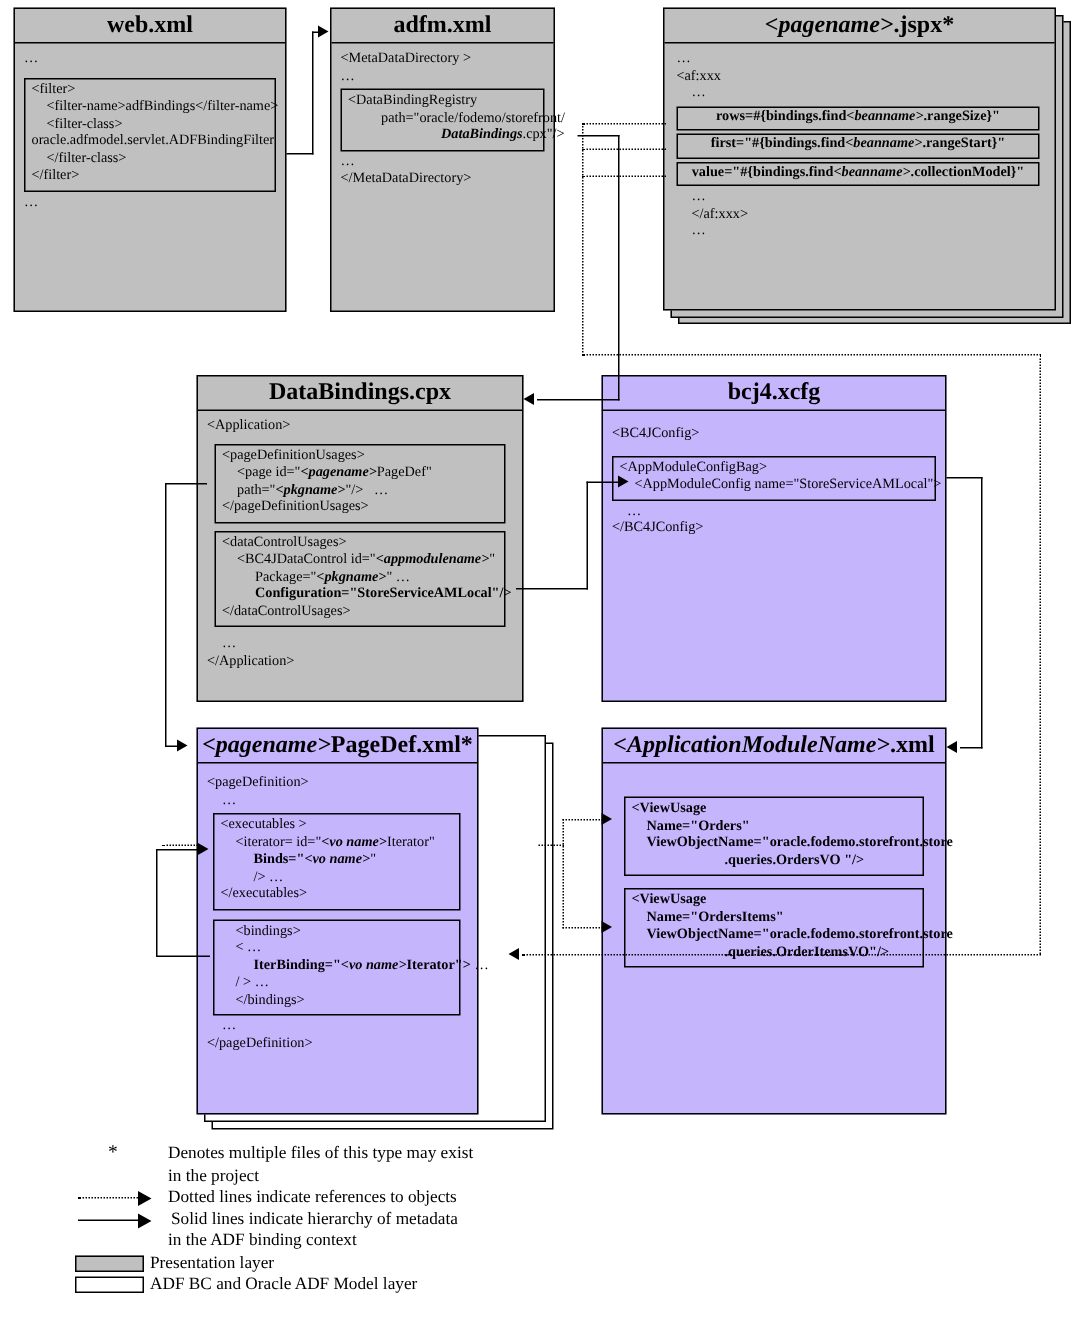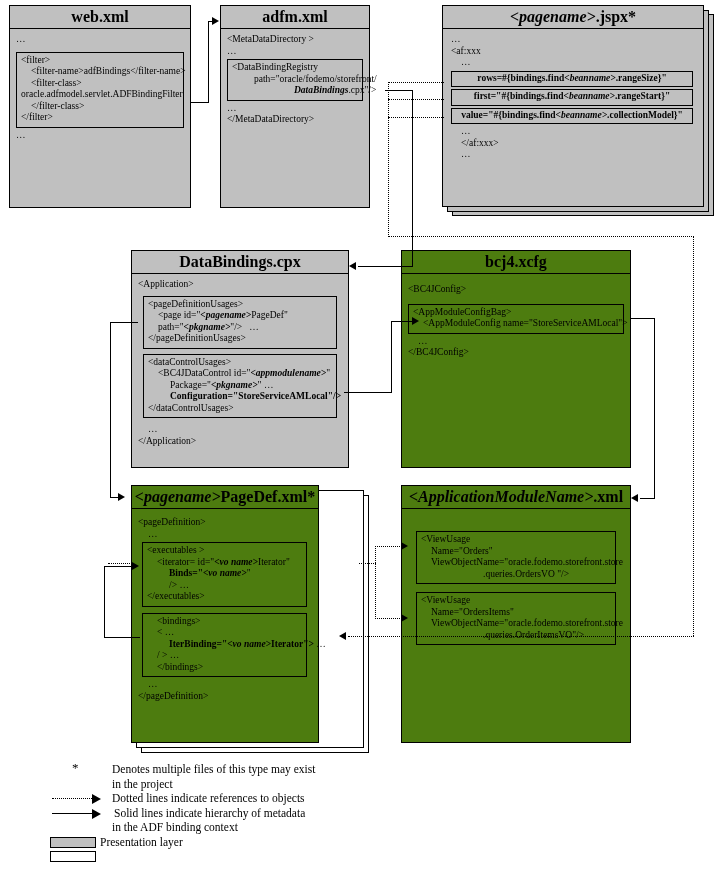--- a/index.html
+++ b/index.html
@@ -18,21 +18,21 @@
     height: 881px;
     overflow: hidden;
     background: #ffffff;
   }
 
   
   .filebox {
     position: absolute;
     box-sizing: border-box;
     border: 1px solid #000;
-    background: #4d7c0f;
+    background: #c4b5fd;
   }
   .filebox.gray { background: #c0c0c0; }
 
   .fb-title {
     box-sizing: border-box;
     border-bottom: 1px solid #000;
     text-align: center;
     font-weight: bold;
     font-size: 16px;
     line-height: 13px;
@@ -292,21 +292,21 @@
         <span class="ln ind1"><span>/ &gt;</span>&nbsp;<span class="dots">…</span></span>
         <span class="ln ind1">&lt;/bindings&gt;</span>
       </div>
       <span class="ln ind1 dots">…</span>
       <span class="ln">&lt;/pageDefinition&gt;</span>
     </div>
   </div>
 
   <div class="filebox" style="left:401px; top:485px; width:230px; height:258px;">
     <div class="fb-title"><span class="ital">&lt;ApplicationModuleName&gt;</span><span>.xml</span></div>
-    <div class="fb-body" style="padding-top:22px;">
+    <div class="fb-body" style="padding-top:22px;font-weight:bold;">
       <div class="codebox" style="margin:0 8px 8px 8px;">
         <span class="ln">&lt;ViewUsage</span>
         <span class="ln ind1">Name="Orders"</span>
         <span class="ln ind1">ViewObjectName="oracle.fodemo.storefront.store</span>
         <span class="ln ind4">.queries.OrdersVO "/&gt;</span>
       </div>
       <div class="codebox" style="margin:0 8px 0 8px;">
         <span class="ln">&lt;ViewUsage</span>
         <span class="ln ind1">Name="OrdersItems"</span>
         <span class="ln ind1">ViewObjectName="oracle.fodemo.storefront.store</span>
@@ -398,17 +398,18 @@
       <span class="lg-sym">
         <span class="swatch gray"></span>
       </span>
       <span class="lg-txt" style="margin-left:50px;">Presentation layer</span>
     </div>
 
     <div class="lg-row">
       <span class="lg-sym">
         <span class="swatch white"></span>
       </span>
+      <span class="lg-txt" style="margin-left:50px;">ADF BC and Oracle ADF Model layer</span>
     </div>
 
   </div>
 
 </div>
 
 </body></html>

